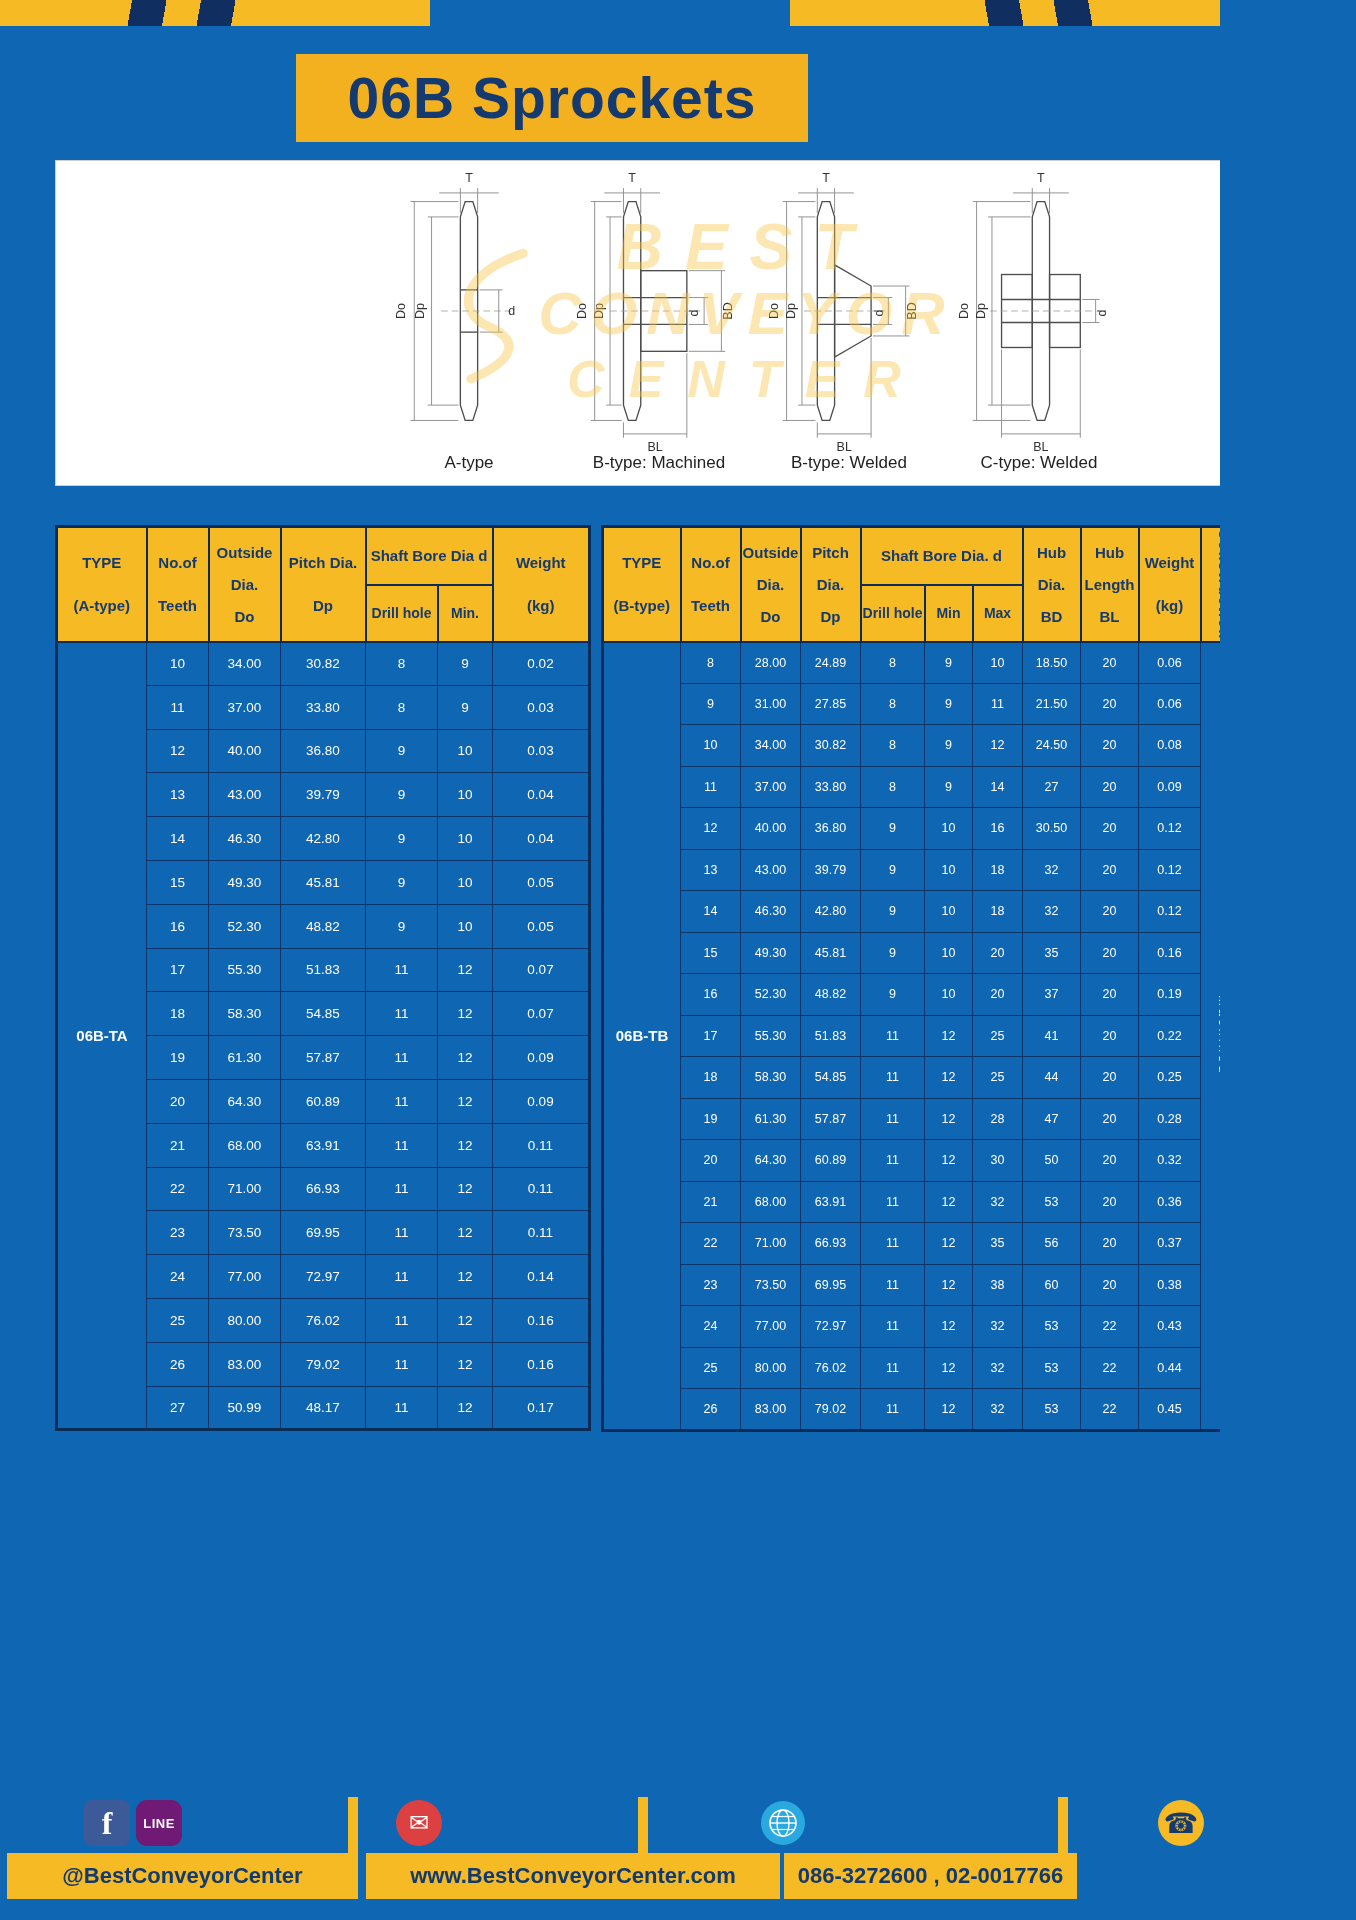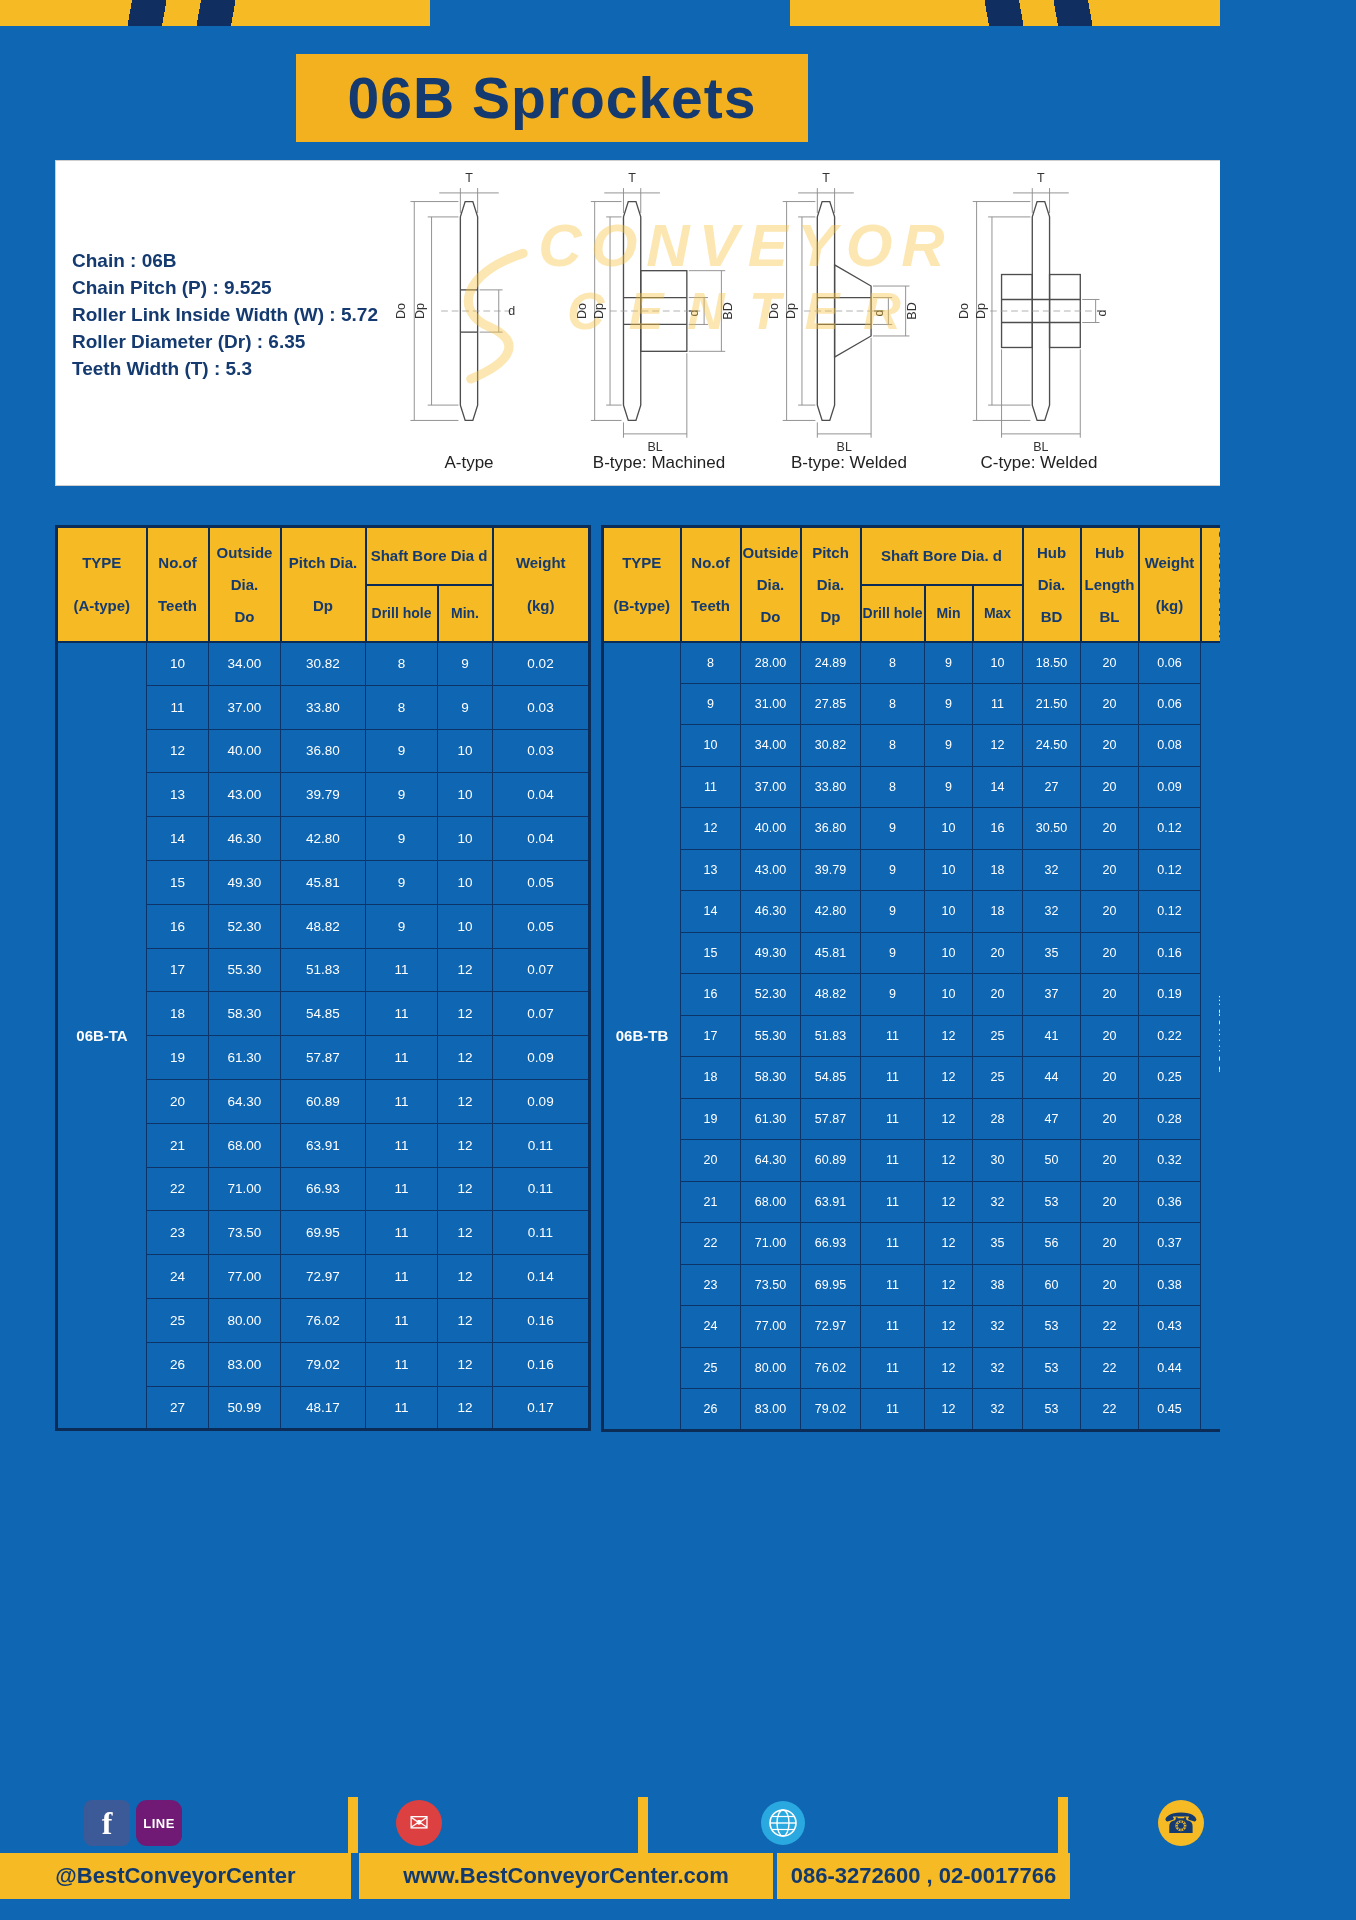--- a/index.html
+++ b/index.html
@@ -55,21 +55,21 @@
           font-size:15px;}
   .hone{font-size:15px;}
   .hsub{font-size:14px;}
   .hwrap{height:112px;display:flex;align-items:center;justify-content:center;}
   .vtext{writing-mode:vertical-rl;font-size:14px;letter-spacing:2px;}
   td.type-cell{font-size:15px;font-weight:bold;}
   td.vcell{writing-mode:vertical-rl;text-align:center;font-size:13px;letter-spacing:3px;}
   td.vcell.material{letter-spacing:2px;word-spacing:10px;}
 
   
-  .f-bar{position:absolute;left:0;top:1853px;width:1356px;height:46px;display:flex;}
+  .f-bar{position:absolute;left:0;top:1853px;width:1356px;height:46px;display:flex;padding-left:7px;}
   .f-sec{background:#f6ba24;display:flex;align-items:center;justify-content:center;
          color:#123a6e;font-weight:bold;font-size:22px;white-space:nowrap;}
   .f-gap{background:#0f66b2;width:4px;height:46px;}
   .s1{width:351px;}.s2{width:286px;}.s3{width:414px;}.s4{width:293px;}
   .updiv{position:absolute;top:1797px;width:10px;height:56px;background:#f6ba24;}
   .ud1{left:348px;}.ud2{left:638px;}.ud3{left:1058px;}
   .f-icon{position:absolute;top:1800px;width:46px;height:46px;display:flex;align-items:center;
           justify-content:center;}
   .fb{left:84px;background:#3d5a98;border-radius:8px;color:#fff;font-size:32px;font-weight:bold;
       font-family:"Liberation Serif",serif;}
@@ -85,27 +85,20 @@
 <div class="page">
 
   <div class="deco deco-left"></div>
   <div class="deco deco-right"></div>
 
   <div class="title-box">
     <span>06B Sprockets</span>
   </div>
 
   <div class="panel">
-    <div class="specs">
-      <div class="spec-line">Chain  :  06B</div>
-      <div class="spec-line">Chain Pitch (P)  :  9.525</div>
-      <div class="spec-line">Roller Link Inside Width (W)  :  5.72</div>
-      <div class="spec-line">Roller Diameter (Dr)  :  6.35</div>
-      <div class="spec-line">Teeth Width (T)  :  5.3</div>
-    </div>
 
     <div class="diagrams">
 
       <div class="diagram">
         <svg class="dsvg" viewBox="0 0 190 300">
           <polygon class="outline" points="86,52 91,36 99,36 104,52 104,248 99,264 91,264 86,248"></polygon>
           <line class="outline" x1="86" y1="128" x2="104" y2="128"></line>
           <line class="outline" x1="86" y1="172" x2="104" y2="172"></line>
           <line class="center" x1="66" y1="150" x2="140" y2="150"></line>
           <line class="dim" x1="86" y1="48" x2="86" y2="22"></line>
@@ -228,20 +221,21 @@
           <text x="97" y="296" text-anchor="middle">BL</text>
         </svg>
         <div class="caption">C-type: Welded</div>
       </div>
     </div>
 
     <svg class="wm-swoosh" viewBox="0 0 120 160">
       <path d="M95,15 C25,38 22,80 58,95 C92,110 86,132 38,152" fill="none" stroke="rgba(247,195,62,0.40)" stroke-width="10" stroke-linecap="round"></path>
     </svg>
     <div class="watermark">
+      <div class="wm1">BEST</div>
       <div class="wm2">CONVEYOR</div>
       <div class="wm3">CENTER</div>
     </div>
   </div>
 
   <table class="tbl tbl-a">
     <colgroup>
       <col style="width:90px">
         <col style="width:62px">
         <col style="width:72px">

